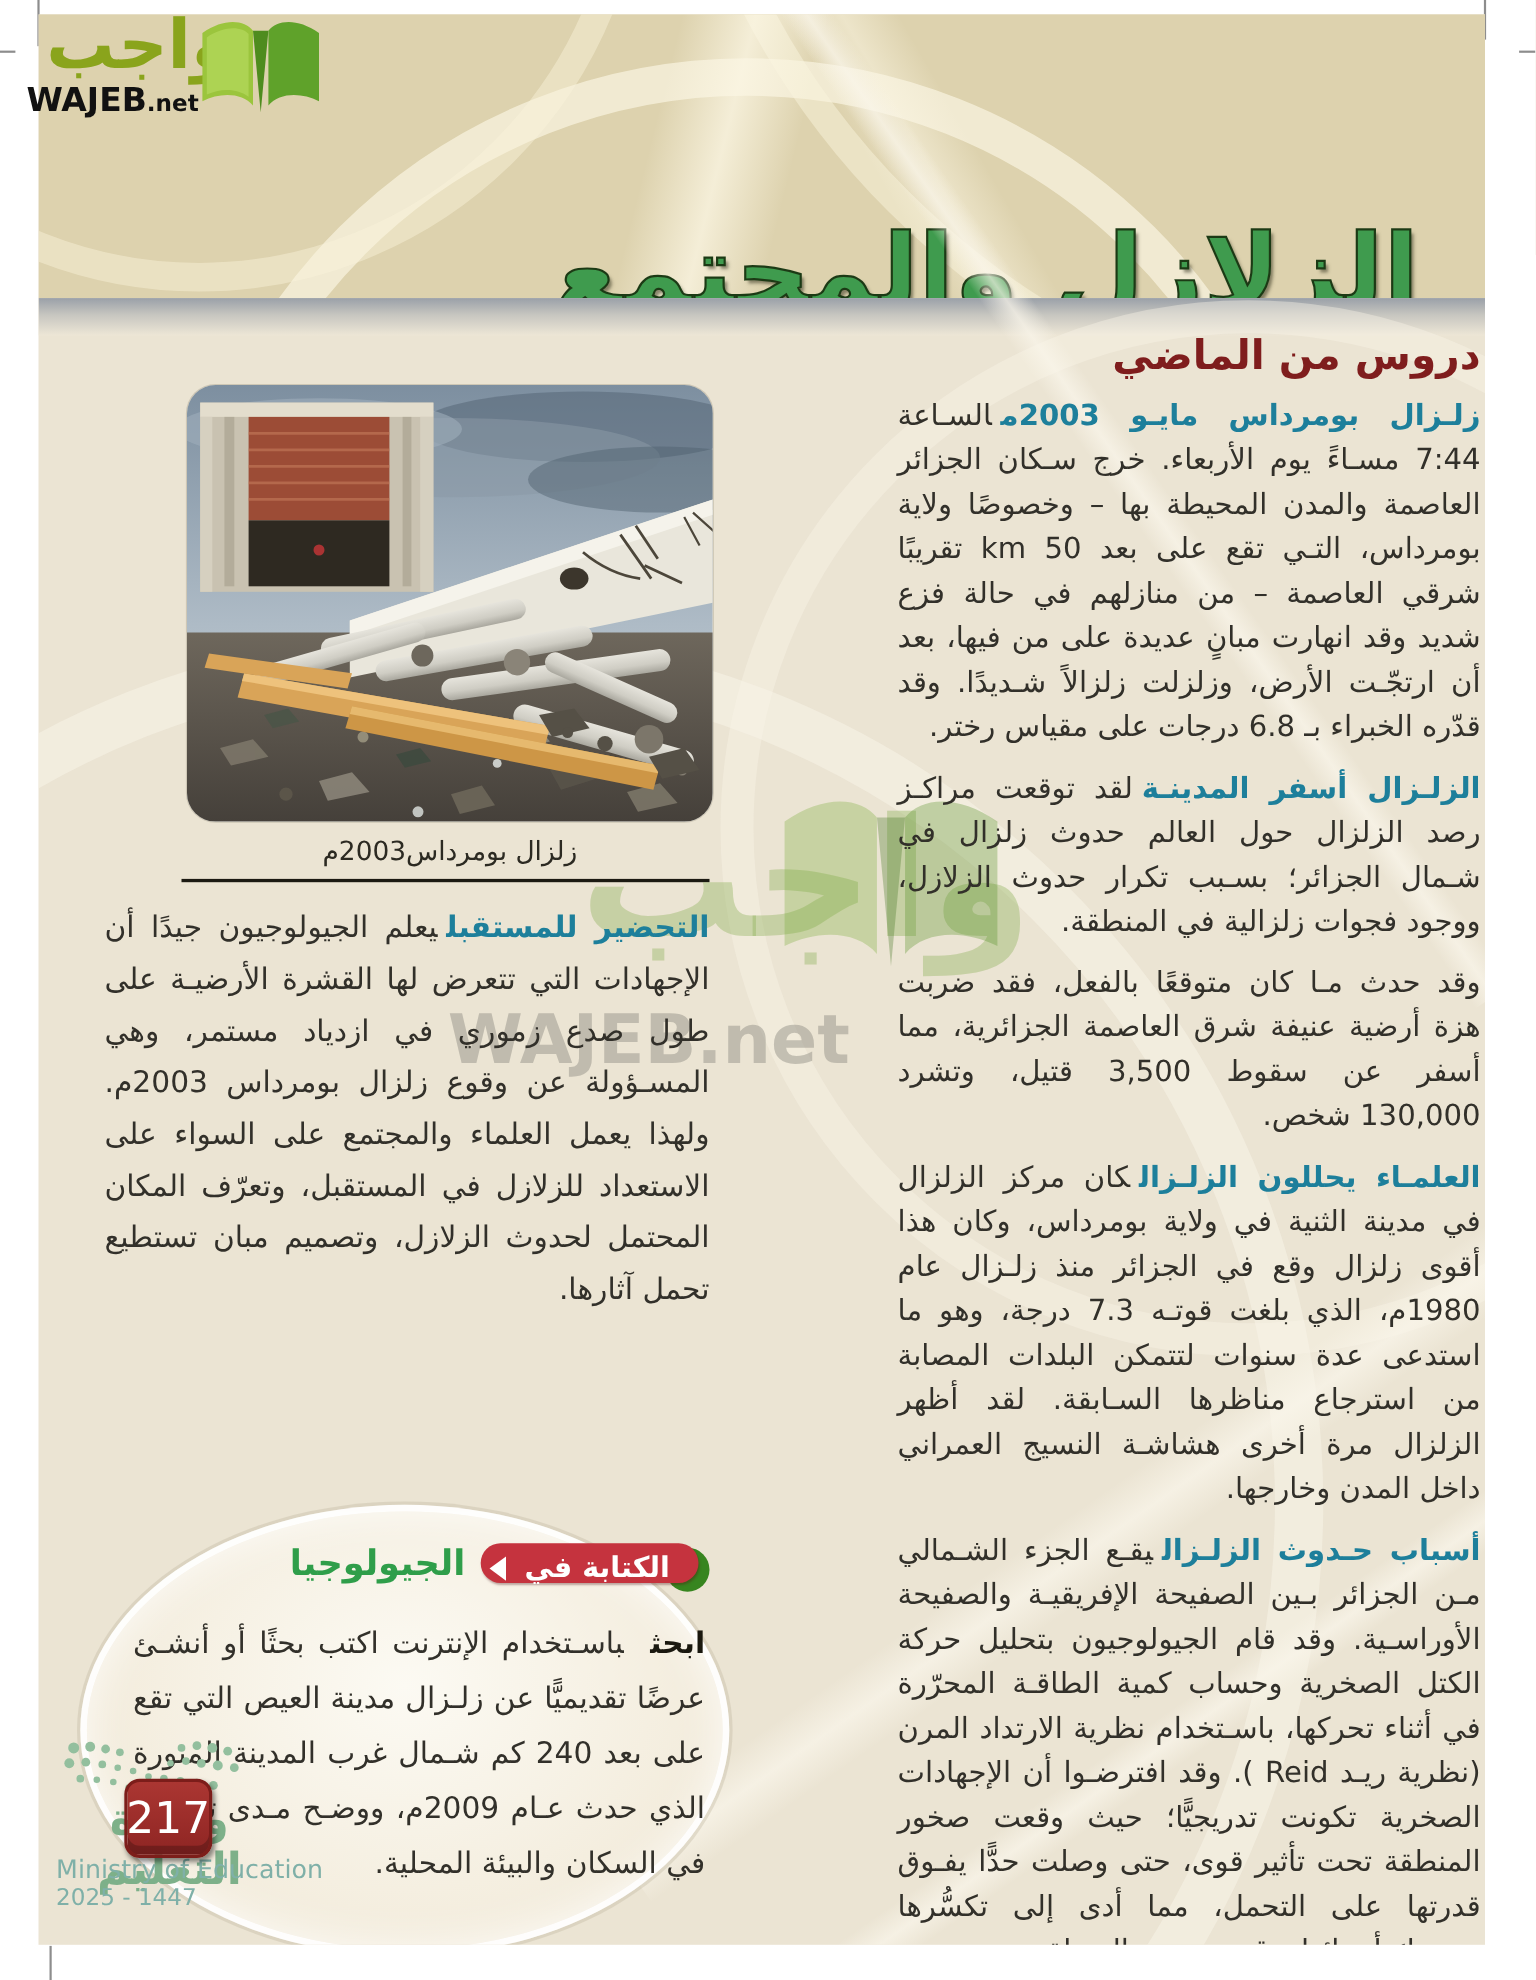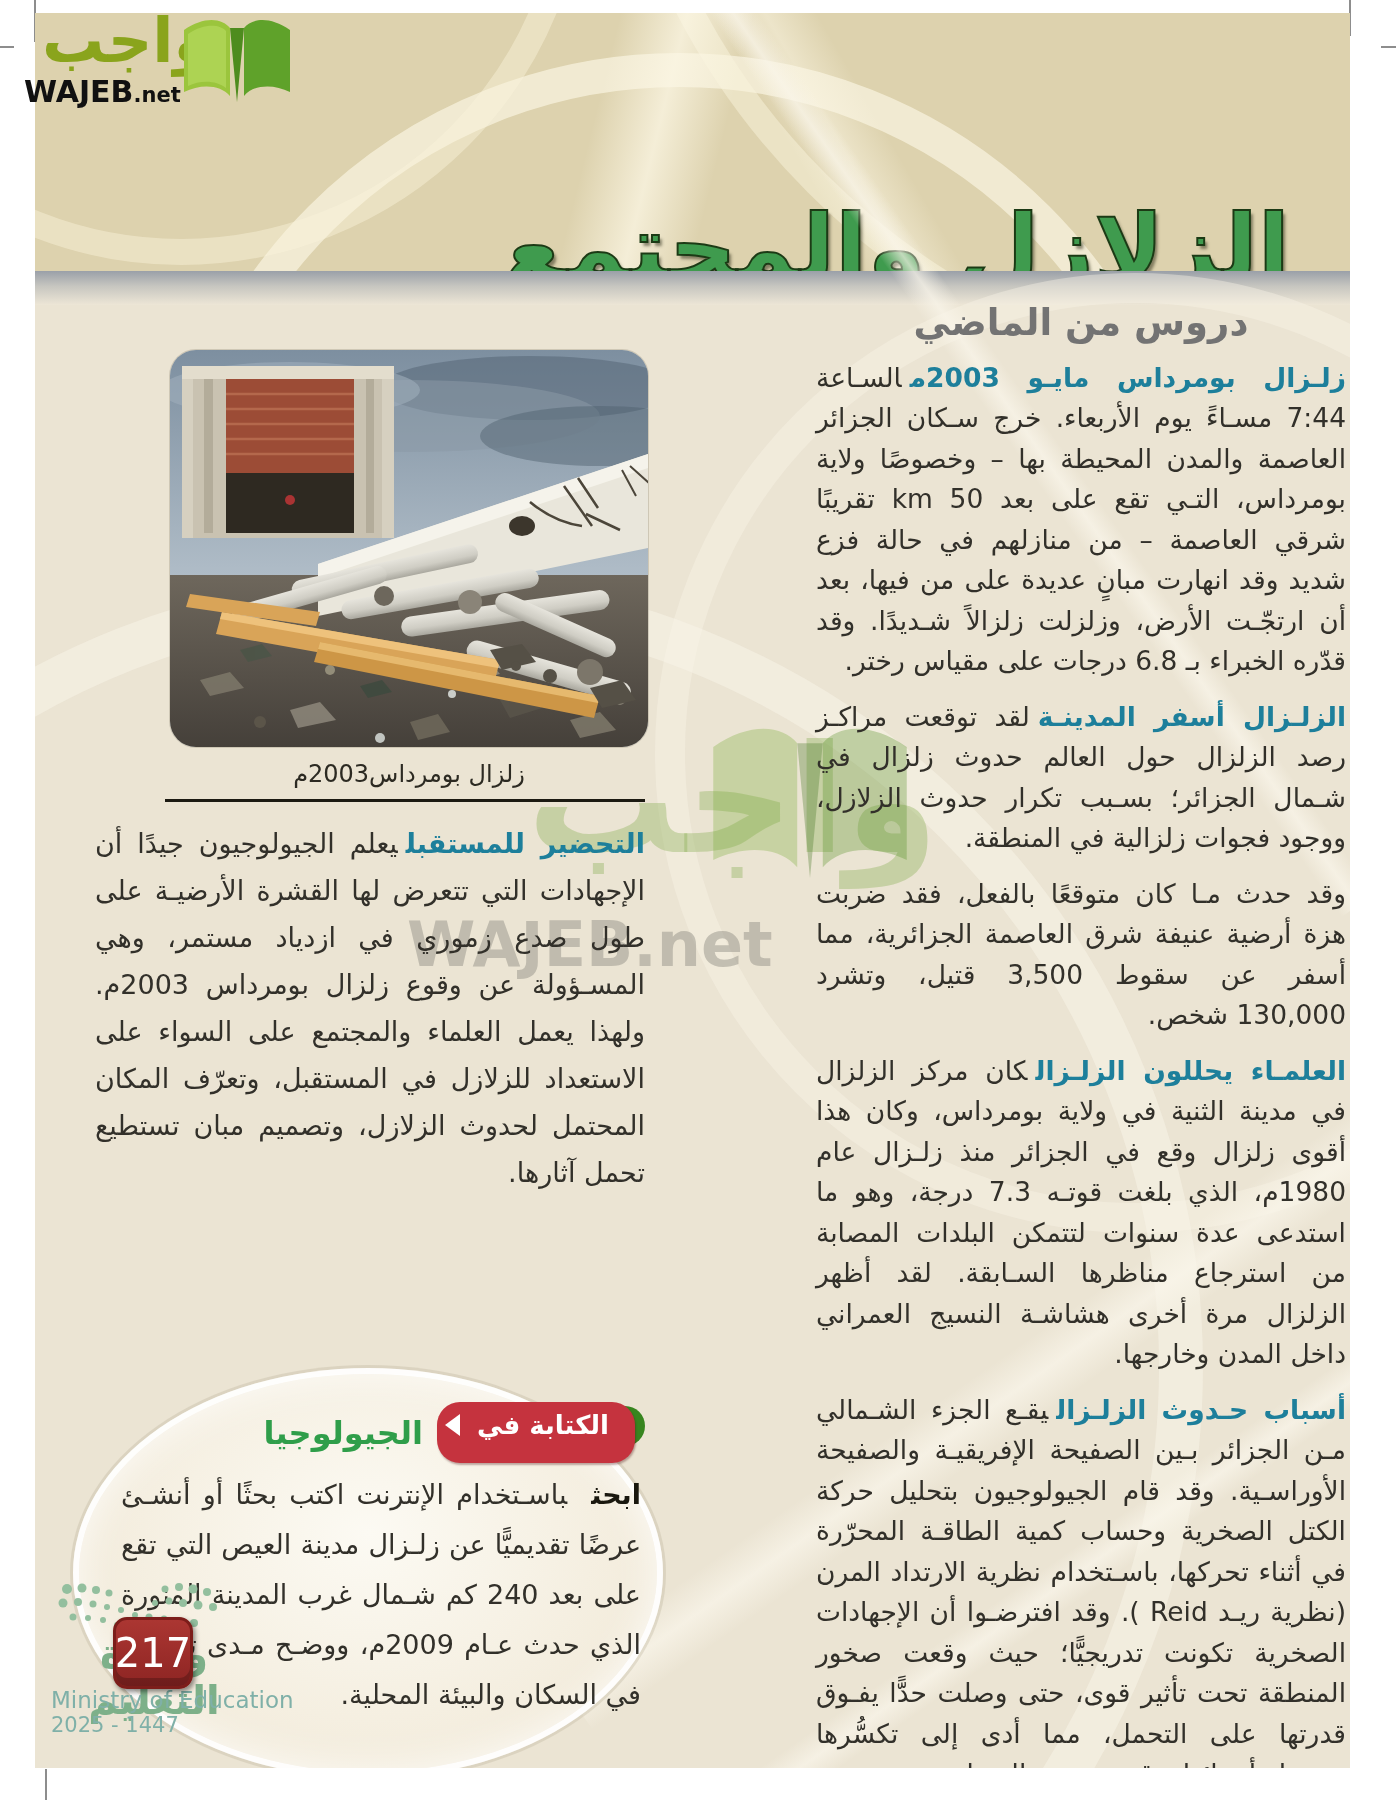--- a/index.html
+++ b/index.html
@@ -51,35 +51,35 @@
   .figure{position:absolute;left:135px;top:337px;width:478px;height:397px;border-radius:26px;overflow:hidden;box-shadow:0 0 0 1px rgba(120,110,90,.25);}
   .fig-caption{position:absolute;left:135px;top:747px;width:478px;text-align:center;font-size:24px;color:#2c2a22;direction:rtl;}
   .rule{position:absolute;left:130px;top:786px;width:480px;height:3px;background:#1c1a12;}
 
   
   .col{direction:rtl;text-align:justify;color:#32302a;z-index:3;}
   .left-col{position:absolute;left:60px;top:807px;width:550px;font-size:27px;line-height:47px;}
   .left-col p{margin:0 0 17px;}
   .right-col{position:absolute;right:4px;top:290px;width:530px;font-size:26.5px;line-height:40.5px;}
   .right-col p{margin:0 0 15px;}
-  .sec-head{font-size:37px;font-weight:bold;color:#737373;margin:0 0 14px;direction:rtl;text-align:center;}
+  .sec-head{font-size:37px;font-weight:bold;color:#7f1d1d;margin:0 0 14px;direction:rtl;text-align:right;}
   .lead{color:#1d7f9b;font-weight:bold;margin-left:8px;}
 
   
   .watermark{position:absolute;z-index:2;pointer-events:none;}
   .wm-ar{left:492px;top:700px;font-size:150px;font-weight:bold;color:rgba(140,176,88,.38);direction:rtl;}
   .wm-en{left:372px;top:895px;font-size:62px;font-weight:bold;color:rgba(140,138,128,.45);}
   .wm-book{left:660px;top:700px;opacity:.30;}
 
   
   .wbox{position:absolute;left:38px;top:1355px;width:578px;height:398px;border-radius:50%;
     background:radial-gradient(ellipse at 50% 40%,#fcfaf3 0%,#f3ecdc 70%,#efe8d7 100%);
     border:6px solid rgba(255,255,255,.9);box-shadow:0 0 0 3px rgba(190,180,158,.35), inset 0 0 40px rgba(255,255,255,.8);z-index:3;}
   .wbadge{position:absolute;top:28px;right:22px;display:flex;flex-direction:row;align-items:center;direction:rtl;}
-  .badge-pill{position:relative;background:#c5333e;color:#fff;border-radius:23px;height:61px;line-height:46px;
+  .badge-pill{position:relative;background:#c5333e;color:#fff;border-radius:23px;height:36px;line-height:46px;
     padding:0 26px 0 40px;font-size:26px;font-weight:bold;box-shadow:1px 2px 2px rgba(80,20,20,.35);text-align:center;}
   .badge-cap{position:absolute;top:4px;right:-10px;width:40px;height:40px;border-radius:50%;background:#37851f;z-index:-1;}
   .badge-arrow{position:absolute;left:8px;top:12px;width:0;height:0;border:11px solid transparent;border-left:none;border-right:15px solid #ffffff;}
   .badge-subject{font-size:32px;font-weight:bold;color:#2f9e4a;margin-right:14px;margin-left:0;}
   .wtext{position:absolute;top:96px;right:16px;width:520px;direction:rtl;text-align:justify;font-size:27px;line-height:50px;color:#32302a;}
   .wtext .blead{font-weight:bold;color:#1a180f;margin-left:24px;}
 
   
   .ministry{position:absolute;left:14px;top:1560px;width:260px;z-index:4;}
   .mdots{position:absolute;left:6px;top:8px;}

